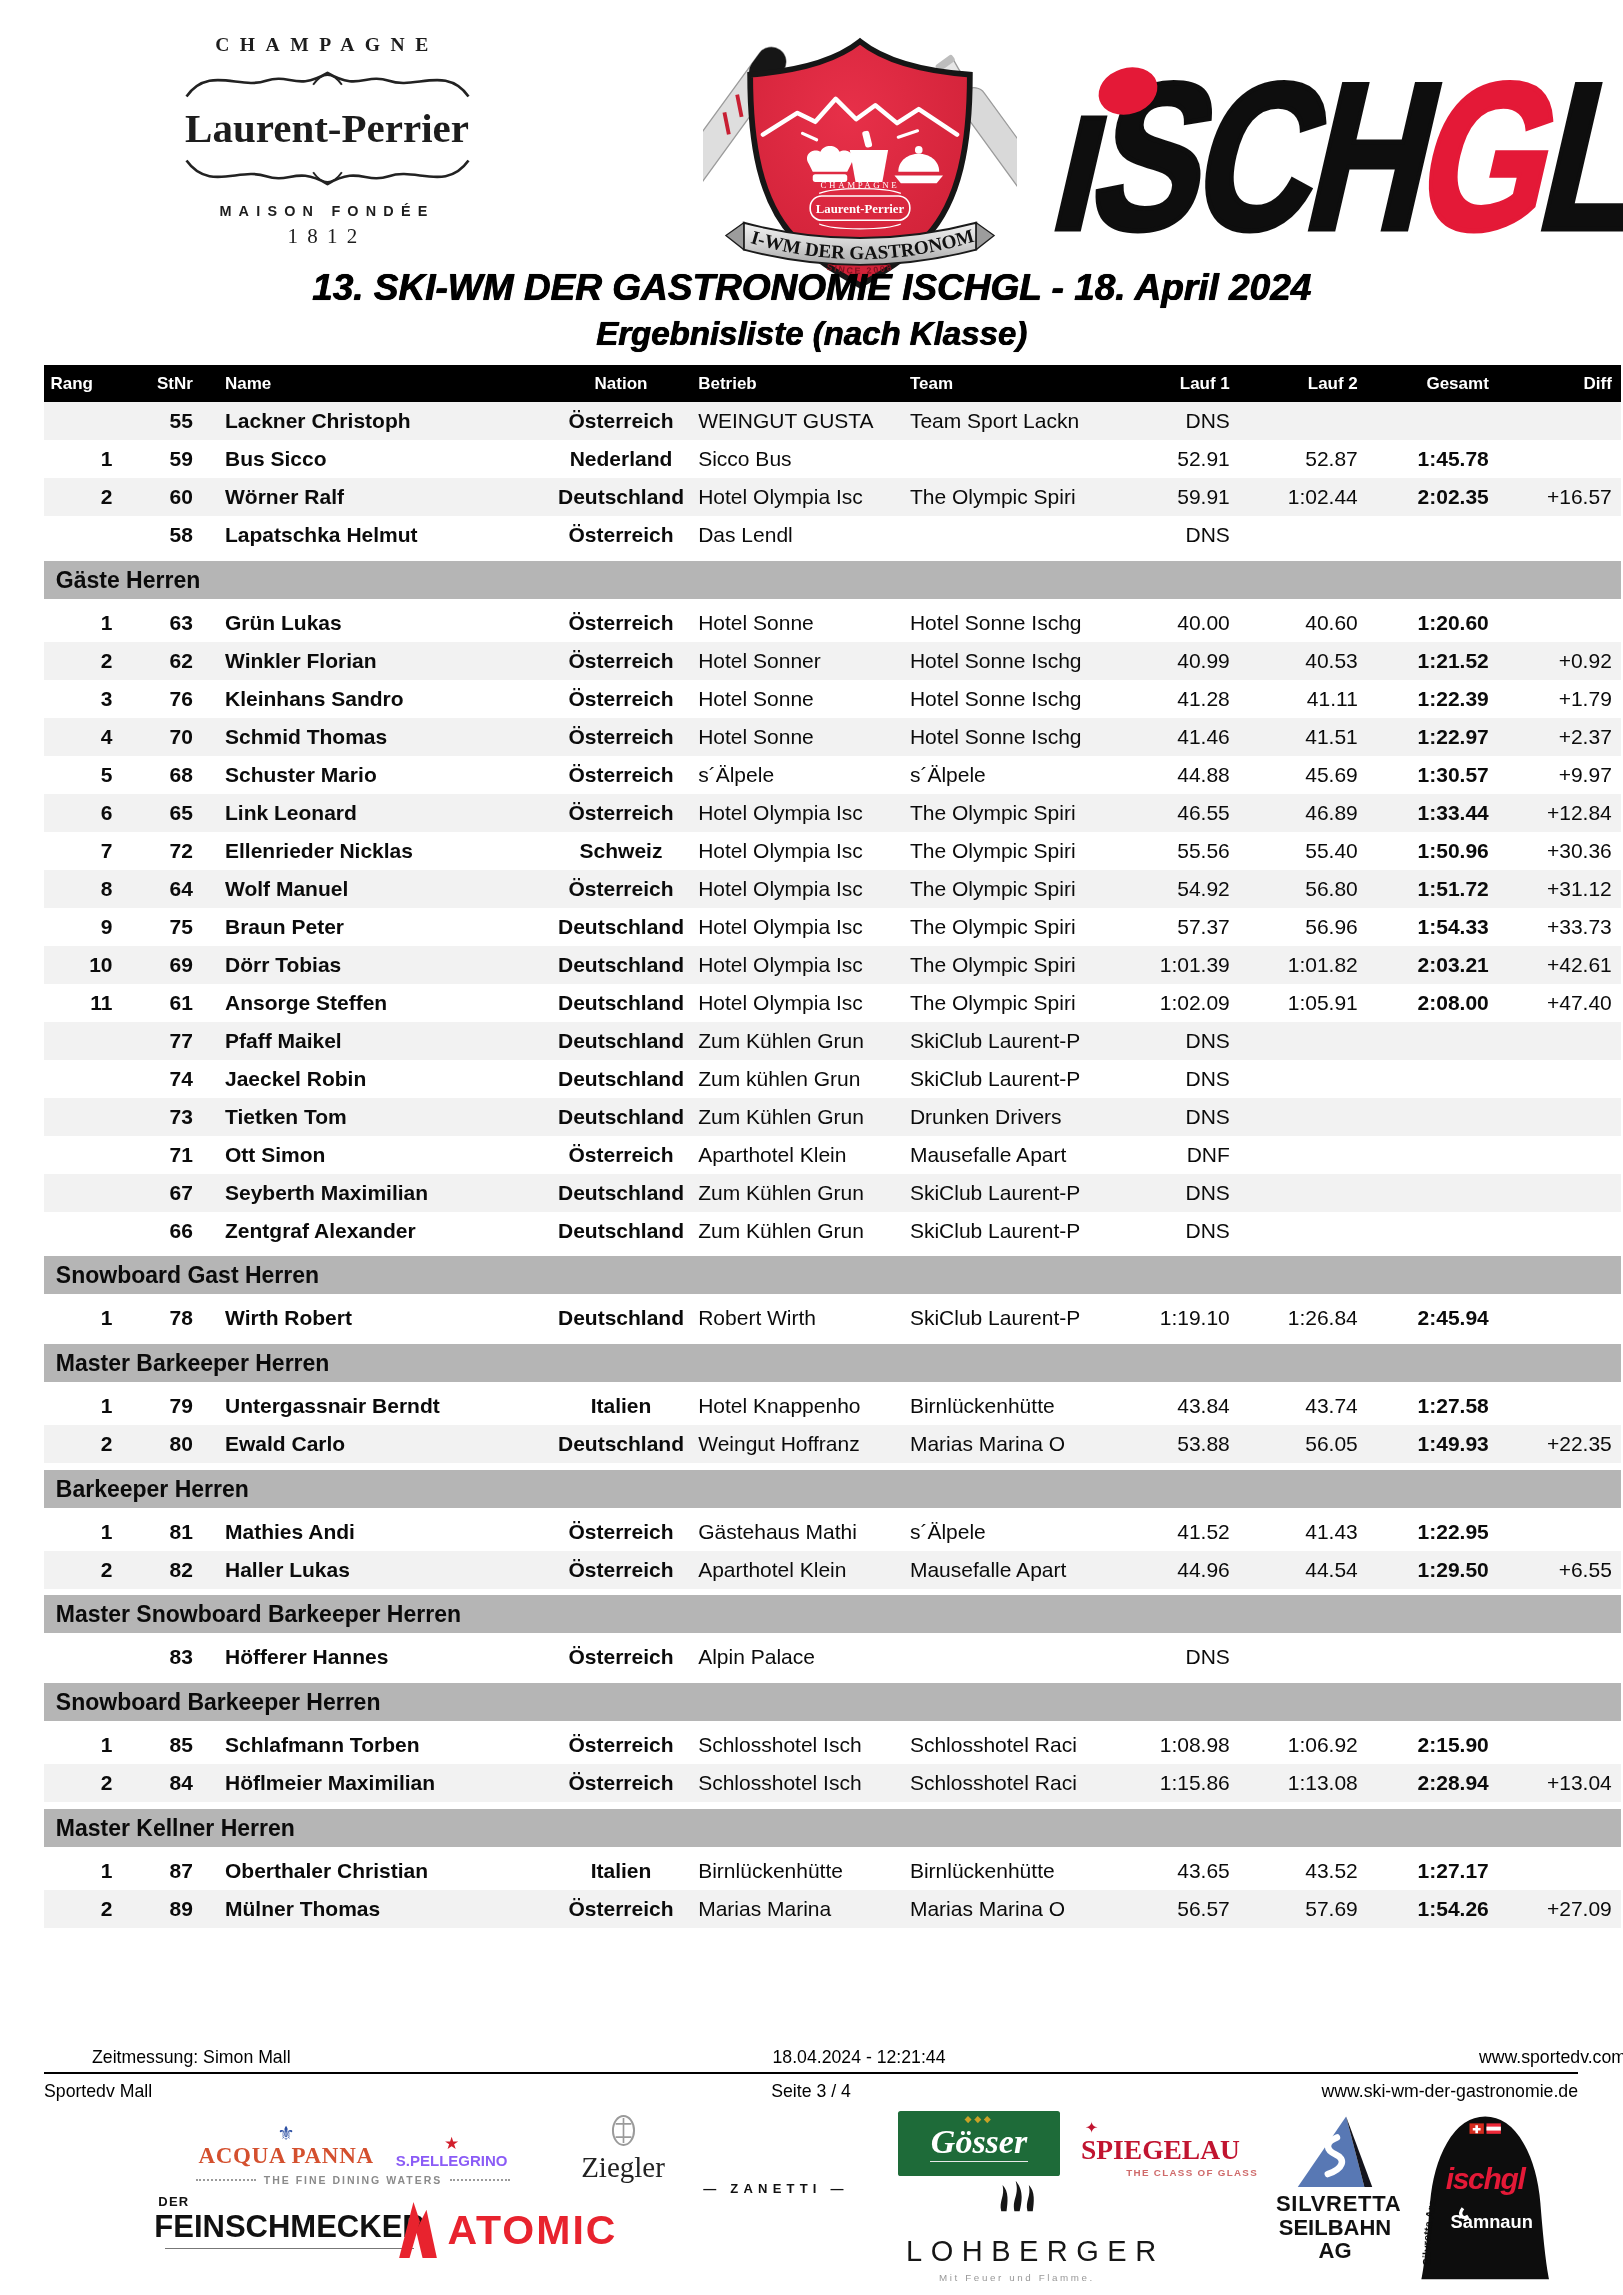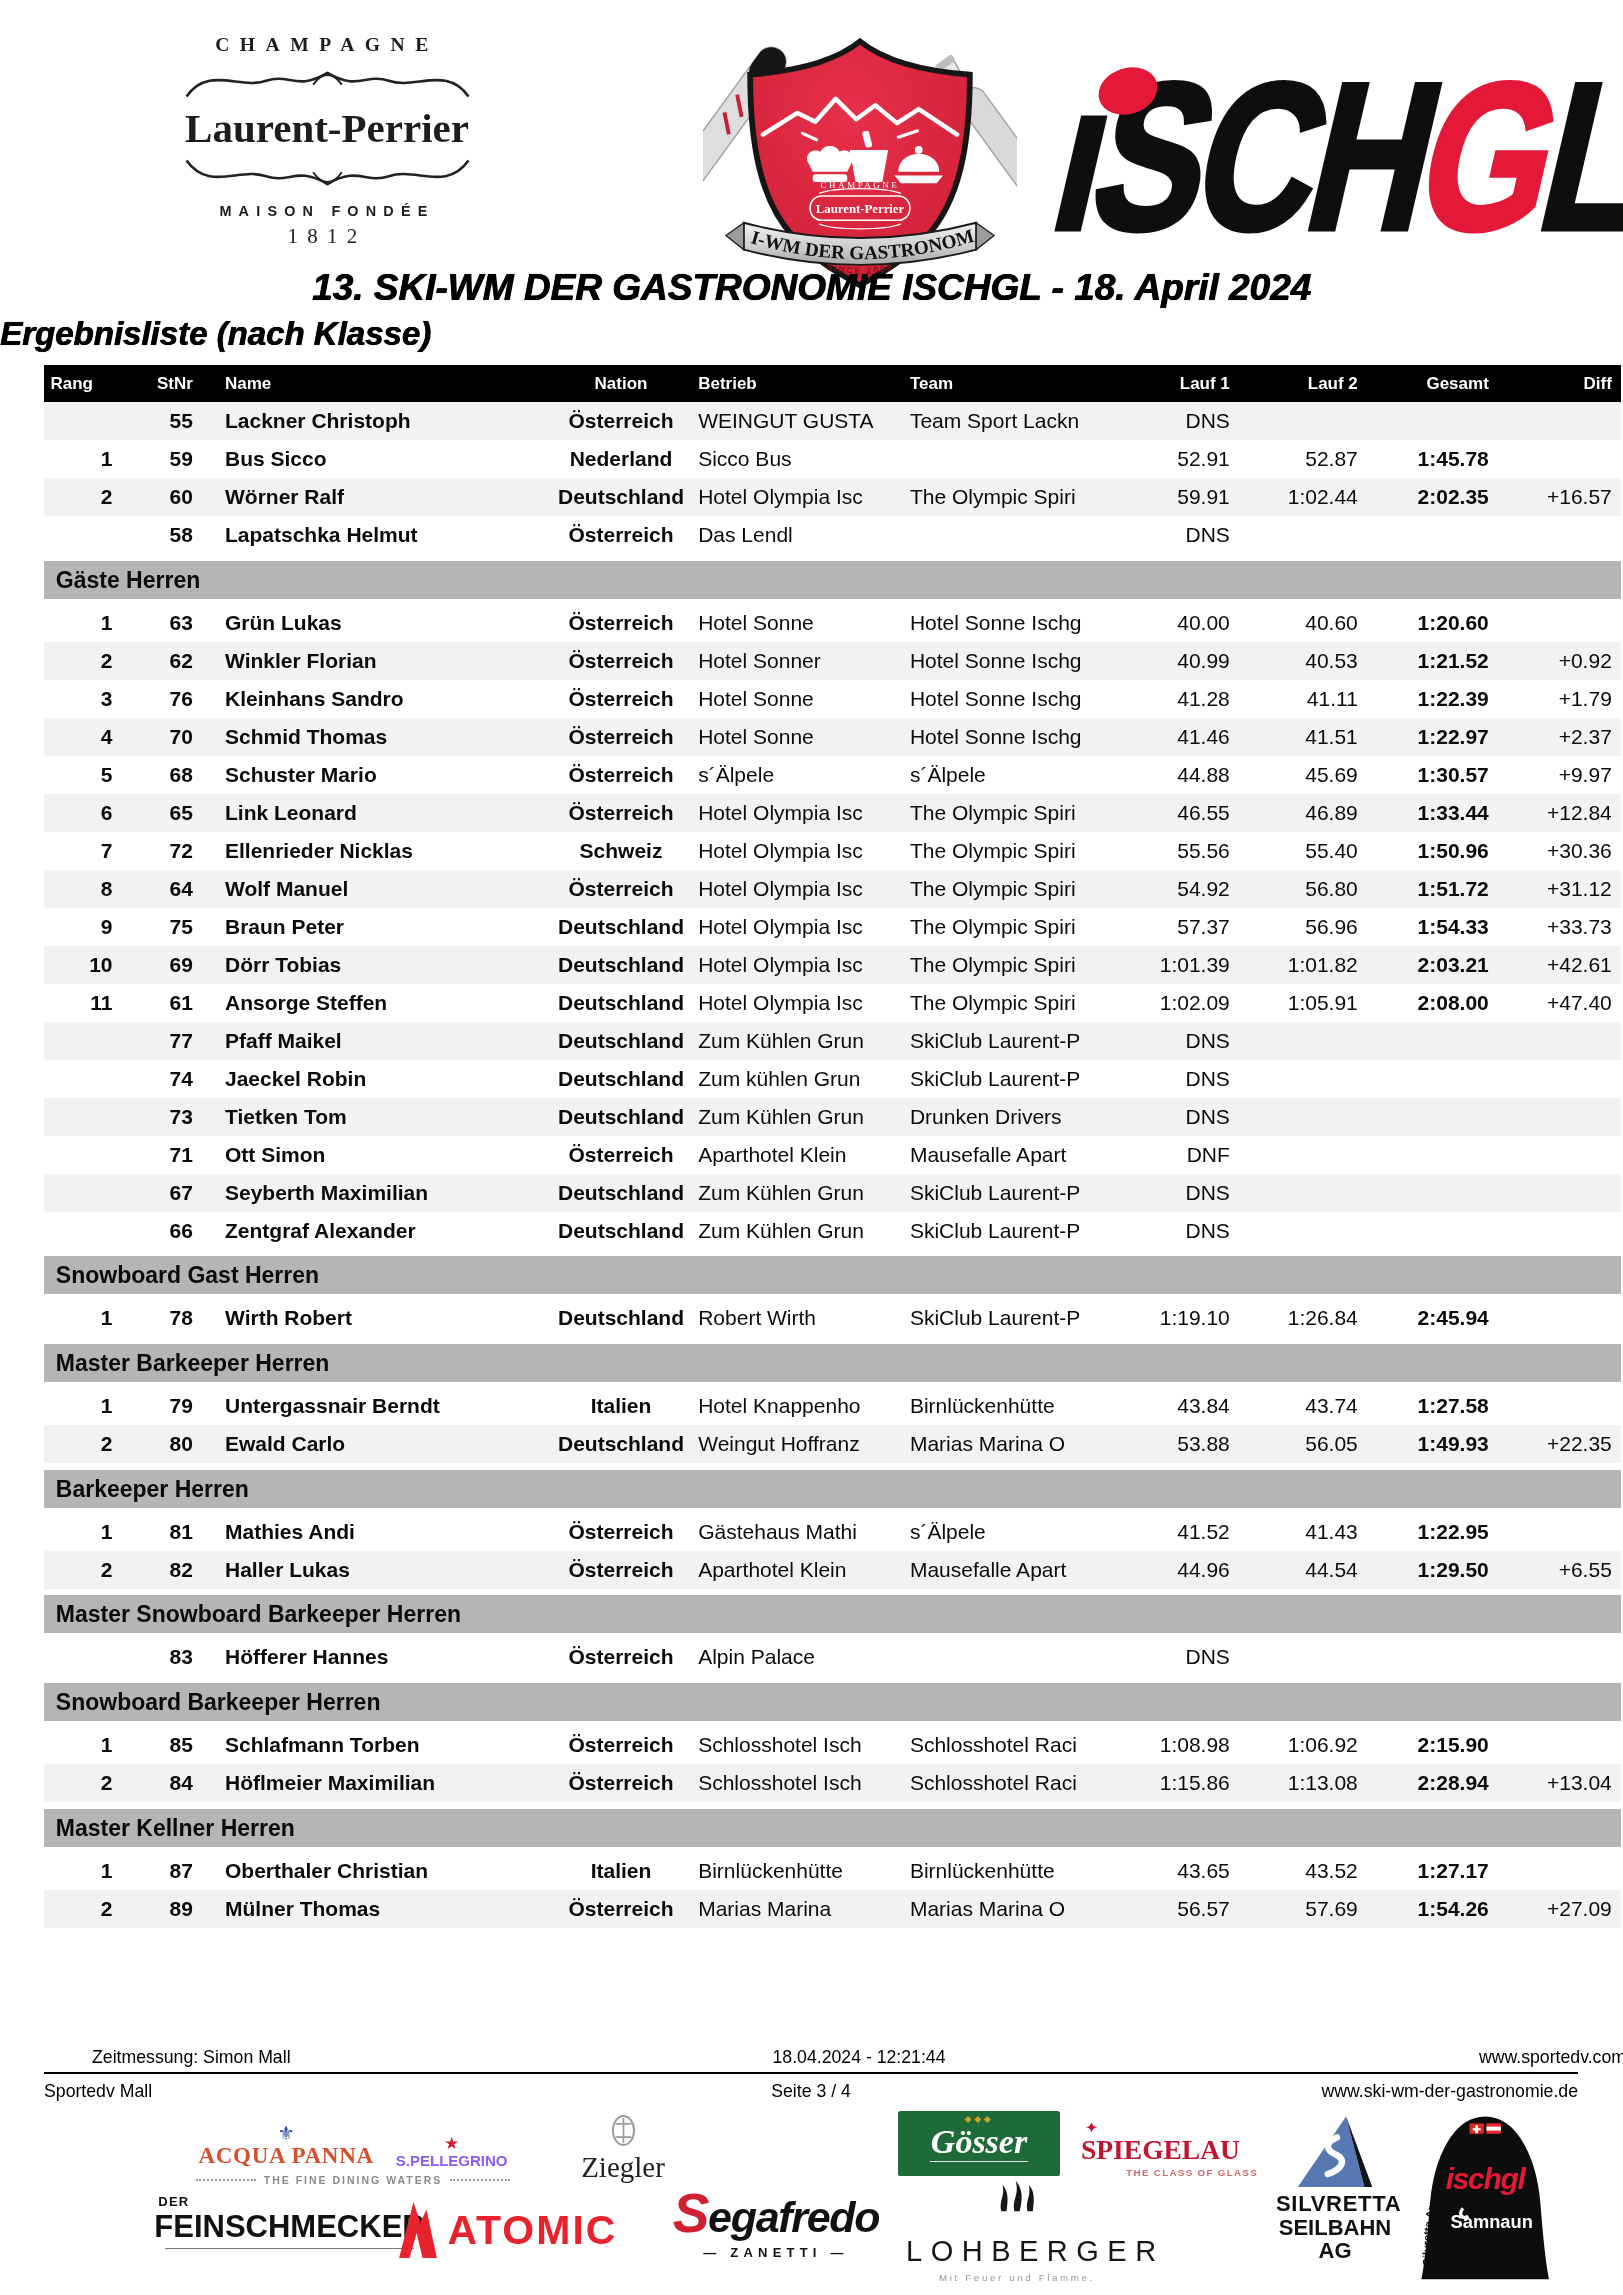--- a/index.html
+++ b/index.html
@@ -20,21 +20,21 @@
   .ischgl-letters { position:absolute; left:13px; top:7.9px; font-size:164px; line-height:164px; font-weight:700;
       letter-spacing:-6.5px; color:#0e0e0e; transform:skewX(-13deg) scale(1,1.28); transform-origin:left top;
       -webkit-text-stroke:3.9px #0e0e0e; white-space:nowrap; }
   .ischgl-letters .g-red { color:#e41937; -webkit-text-stroke:3.9px #e41937; }
   .ischgl-dot { position:absolute; left:25px; top:23.6px; width:60px; height:46px; background:#e41937; border-radius:50%; transform:rotate(-18deg); }
 
   
   .title1 { position:absolute; top:267px; left:0; width:100%; text-align:center;
       font-size:37px; font-weight:700; font-style:italic; color:#000; letter-spacing:0;
       text-shadow:0 0 0.7px #000, 0.7px 0 0 #000; }
-  .title2 { position:absolute; top:315px; left:0; width:100%; text-align:left;
+  .title2 { position:absolute; top:315px; left:0; width:100%; text-align:center;
       font-size:33px; font-weight:700; font-style:italic; color:#000; text-shadow:0 0 0.7px #000, 0.7px 0 0 #000; }
 
   
   .rtable { position:absolute; left:44px; top:359px; width:1577px; }
   .thead { display:grid; grid-template-columns:96px 62px 347px 144px 209px 255px 82px 128px 131px 123px;
       height:37px; align-items:center; background:#000; color:#fff; font-size:17px; font-weight:700;margin-top:6px; }
   .trow { display:grid; grid-template-columns:96px 62px 347px 144px 209px 255px 82px 128px 131px 123px;
       height:38px; align-items:center; font-size:21px; color:#0b0b0b; }
   .trow.shade { background:#f2f2f2; }
   .section-row { height:38px; margin:6.5px 0 5.2px 0; background:#b5b5b5; color:#0b0b0b;
@@ -704,23 +704,20 @@
 
     <div class="sp atomic">
       <svg width="38" height="56" viewBox="0 0 58 86">
         <polygon points="0,86 22,0 32,30 16,86" fill="#e8232e"></polygon>
         <polygon points="26,44 42,12 58,86 36,86" fill="#e8232e"></polygon>
       </svg>
       <div class="atomic-name">ATOMIC</div>
     </div>
 
     <div class="sp segafredo">
-      <div class="sega-name">
-        <span class="s-red">S</span><span>egafredo</span>
-      </div>
       <div class="sega-sub">— ZANETTI —</div>
     </div>
 
     <div class="sp lohberger">
       <svg width="42" height="37" viewBox="0 0 64 56">
         <path d="M8,52 C4,36 14,30 10,12 C20,22 18,38 16,52 Z" fill="#161616"></path>
         <path d="M28,52 C24,34 36,28 30,6 C42,18 40,36 36,52 Z" fill="#161616"></path>
         <path d="M48,52 C44,36 54,30 50,12 C60,22 58,38 56,52 Z" fill="#161616"></path>
       </svg>
       <div class="loh-name">LOHBERGER</div>

